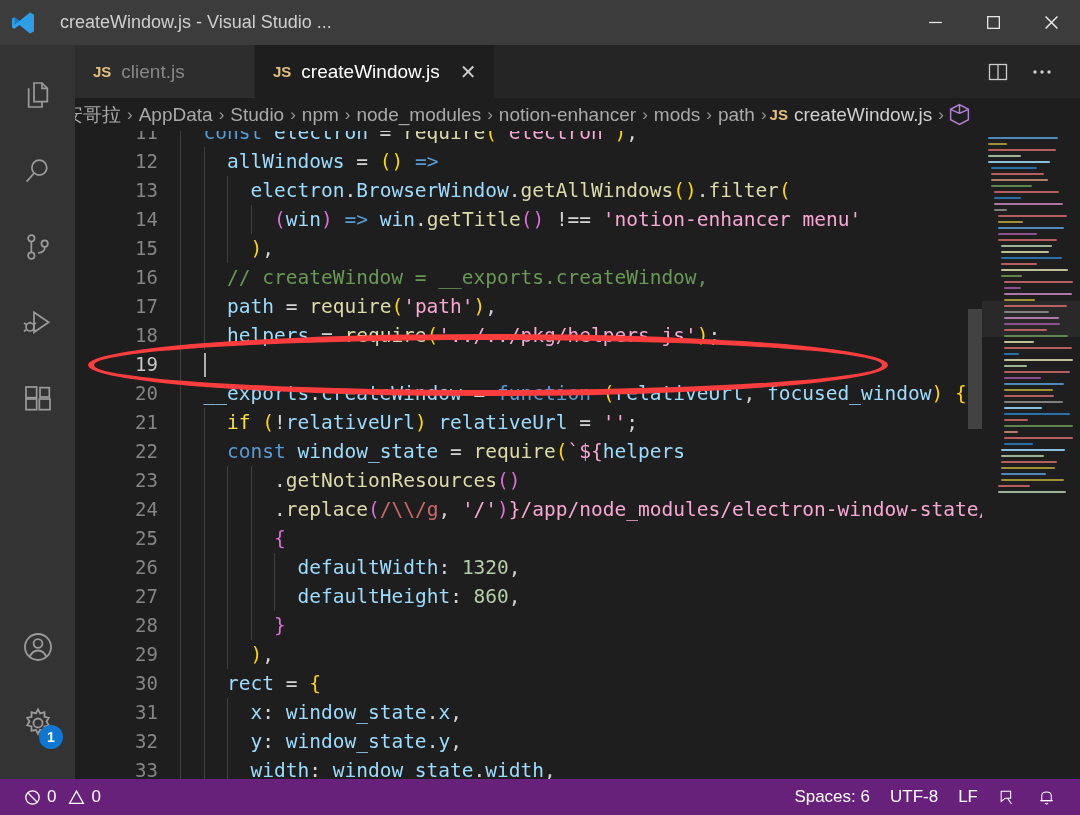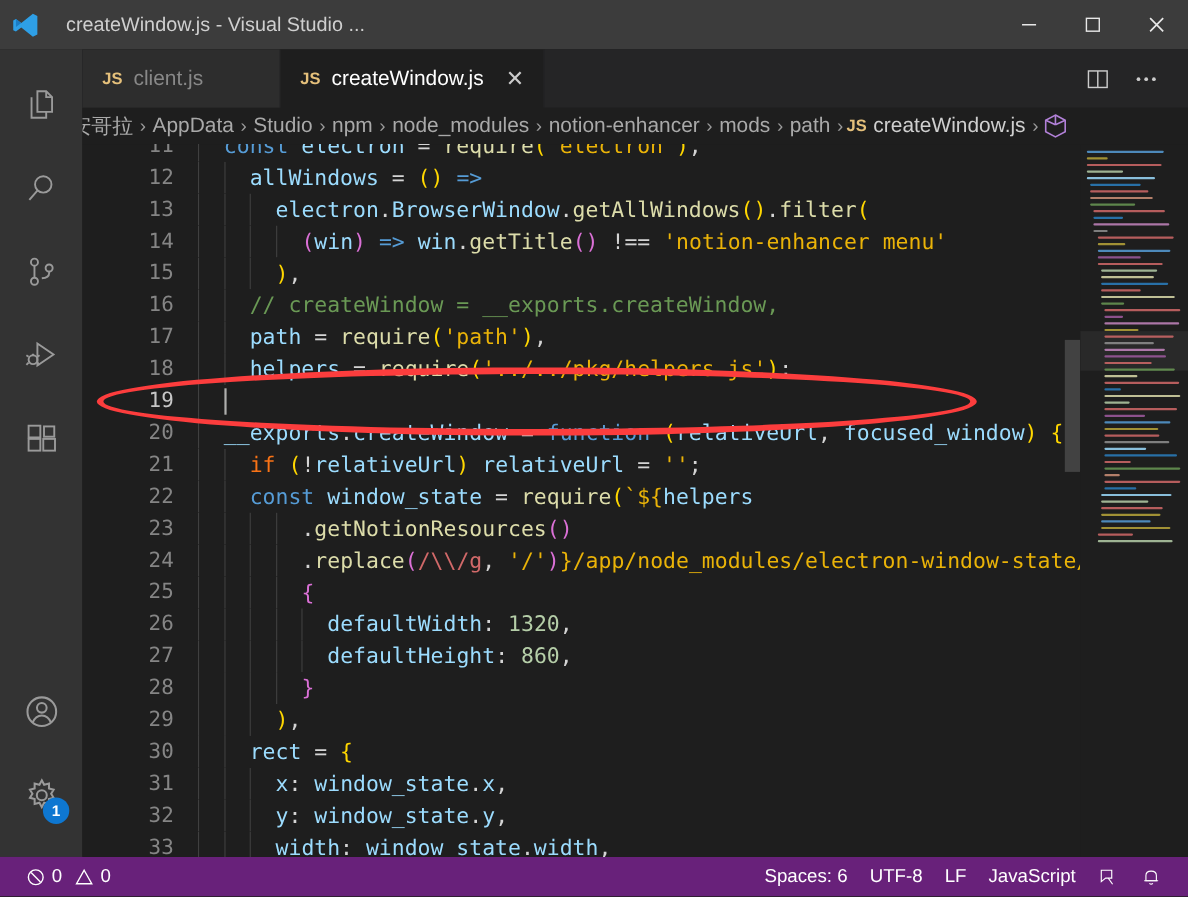--- a/index.html
+++ b/index.html
@@ -82,24 +82,24 @@
     color: #858585; font-family: "DejaVu Sans Mono", monospace; font-size: 19px;
   }
   .lno.cur { color: #c6c6c6; }
   .ltext { position: relative; flex: 1 1 auto; overflow: hidden; }
   .cursor {
     display: inline-block; width: 2px; height: 24px; background: #aeafad;
     vertical-align: middle; position: relative; top: -1px;
   }
   
   .kw  { color: #569cd6; }
-  .kw2 { color: #f97316; }
+  .kw2 { color: #fde047; }
   .var { color: #9cdcfe; }
   .fn  { color: #dcdcaa; }
-  .str { color: #eab308; }
+  .str { color: #f9a8d4; }
   .cmt { color: #6a9955; }
   .num { color: #b5cea8; }
   .pl  { color: #d4d4d4; }
   .br1 { color: #ffd700; }
   .br2 { color: #da70d6; }
   .rx  { color: #d16969; }
 
   
   .guide {
     position: absolute; top: 0; bottom: 0; width: 1px; background: #404040;
@@ -379,21 +379,20 @@
             <path d="M8 2 L14.5 13.5 H1.5 Z"></path>
           </svg>
         </span>
         <span>0</span>
       </div>
     </div>
     <div class="sb-right">
       <div class="sb-item">Spaces: 6</div>
       <div class="sb-item">UTF-8</div>
       <div class="sb-item">LF</div>
-      <div class="sb-item">JavaScript</div>
       <div class="sb-item">
         <svg width="19" height="19" viewBox="0 0 24 24" fill="none" stroke="#ffffff" stroke-width="1.3">
           <path d="M4 4 H16 V13 H9 L4 17 Z"></path>
             <path d="M12 13 L17 20"></path>
         </svg>
       </div>
       <div class="sb-item">
         <svg width="19" height="19" viewBox="0 0 24 24" fill="none" stroke="#ffffff" stroke-width="1.3">
           <path d="M6 16 V10 Q6 5 12 5 Q18 5 18 10 V16 H6 Z"></path>
             <path d="M4 16 H20"></path>

